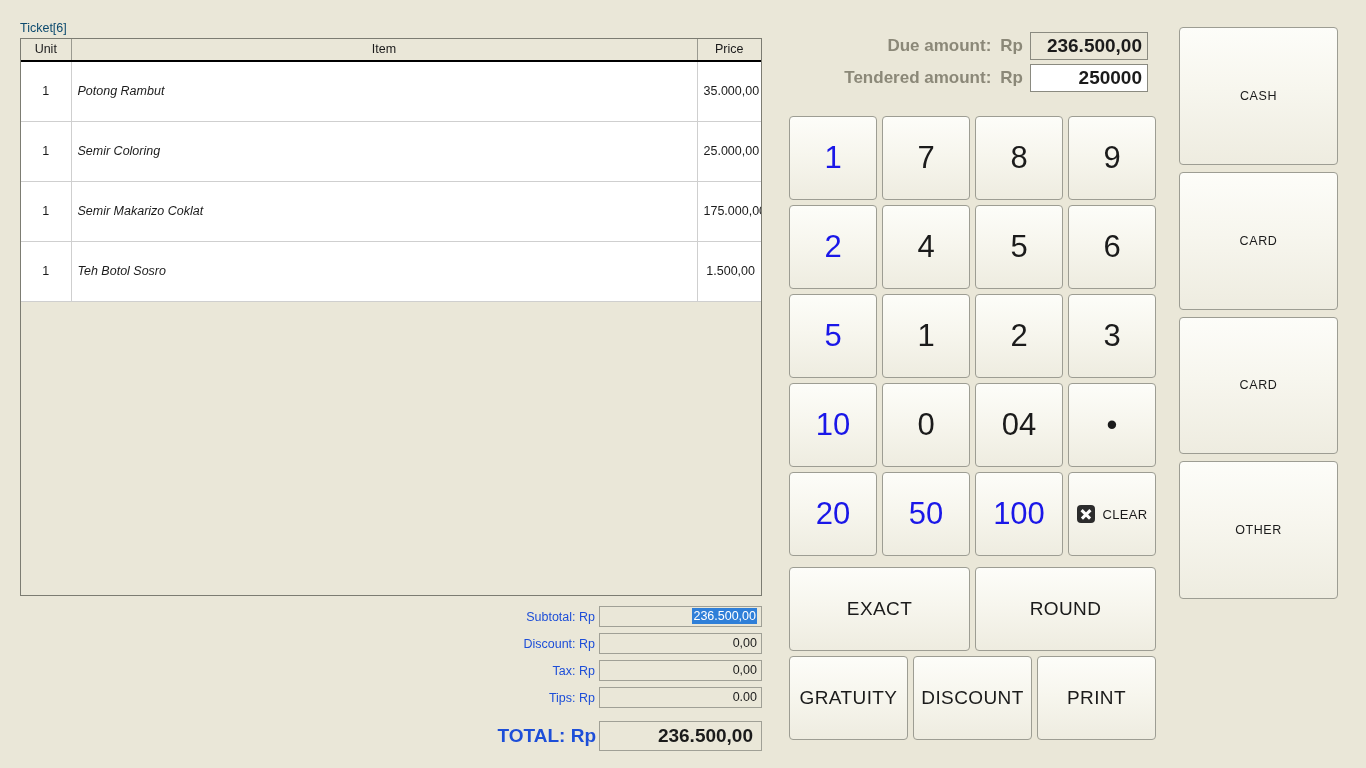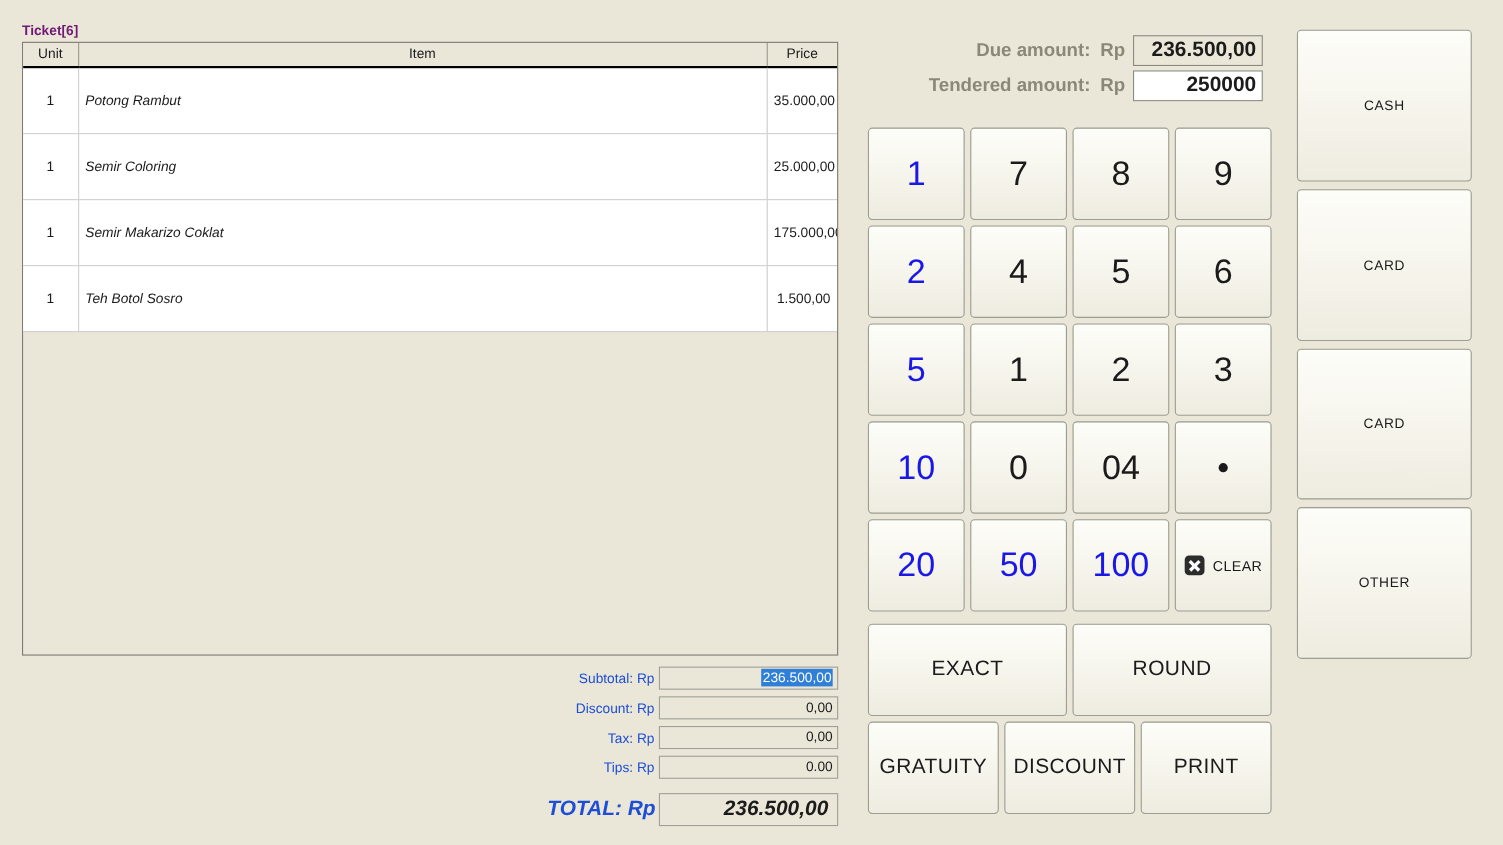--- a/index.html
+++ b/index.html
@@ -23,23 +23,22 @@
   #ticket-panel {
     position: absolute;
     left: 0; top: 0;
     width: 775px; height: 768px;
   }
 
   #ticket-label {
     position: absolute;
     left: 20px; top: 20px;
     font-size: 12.5px;
-    color: #701a75;
+    color: #0c4a6e;
     line-height: 16px;
-    font-weight: bold;
   }
 
   #ticket-table-wrap {
     position: absolute;
     left: 20px; top: 38px;
     width: 742px; height: 558px;
     border: 1px solid #7c7c72;
     background: #eae7d8;
     overflow: hidden;
   }
@@ -119,21 +118,20 @@
   .total-row .tfield .sel {
     background: #2f7fd8;
     color: #ffffff;
     padding: 1px 1px;
   }
 
   #row-total {
     height: 30px;
     margin-top: 13px;
     margin-bottom: 0;
-    font-style: italic;
   }
   #row-total .tlabel {
     font-size: 19px;
     font-weight: bold;
     padding-right: 3px;
   }
   #row-total .tfield {
     height: 30px;
     line-height: 28px;
     font-size: 19px;

